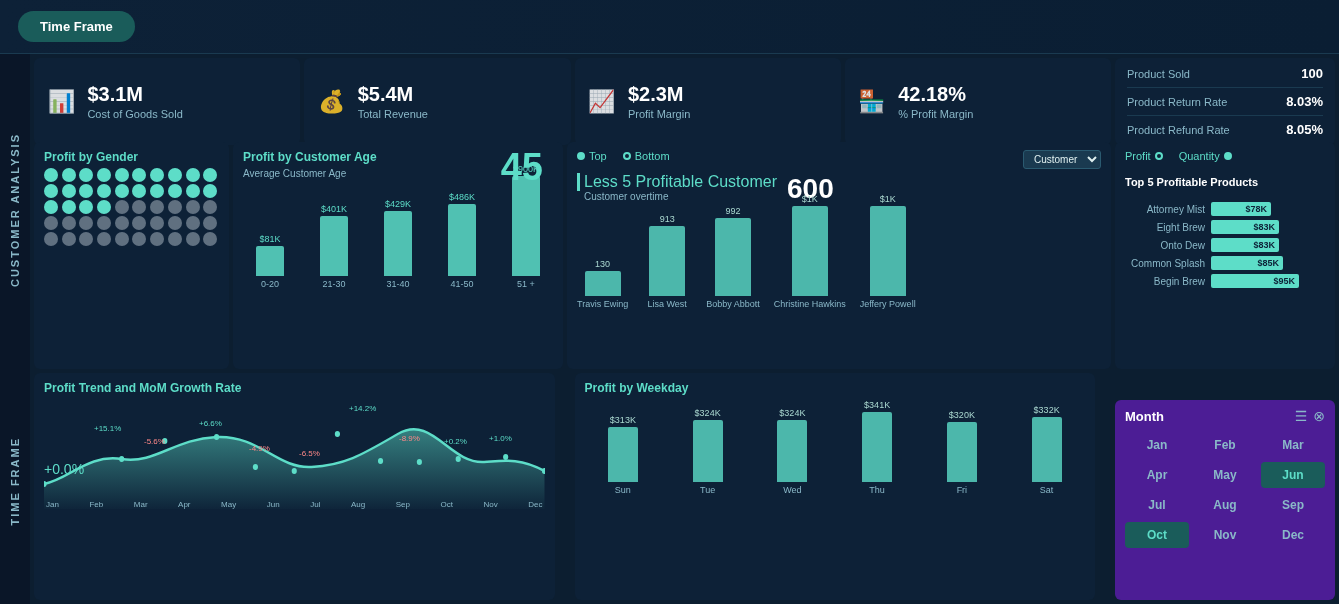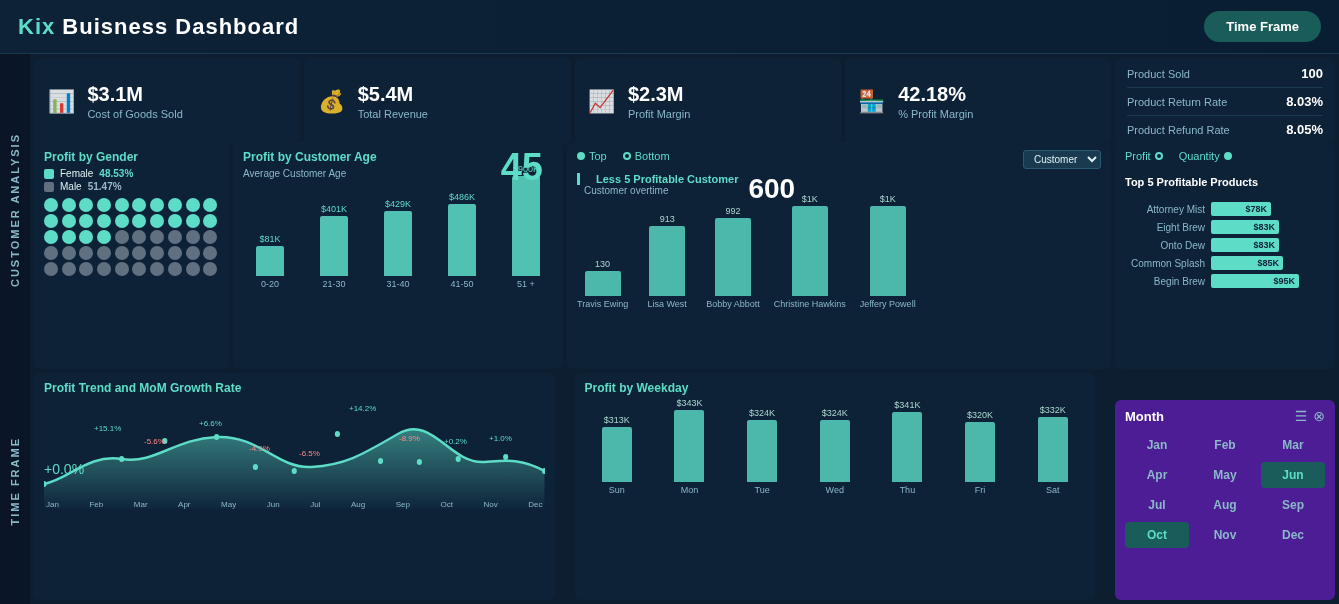--- a/index.html
+++ b/index.html
@@ -355,23 +355,20 @@
     }
     .less5-header {
       display: flex;
       flex-direction: column;
     }
   </style>
 </head>
 <body>
 
 <div class="header">
-  <div class="header-title">
-    <span style="color:#5dddc8">Kix</span><span> Buisness Dashboard</span>
-  </div>
   <div class="header-buttons">
     <button class="header-btn">Time Frame</button>
   </div>
 </div>
 
 <div class="main">
   <div class="sidebar-label">
     <div class="sidebar-text">Customer Analysis</div>
     <div class="sidebar-text">Time Frame</div>
   </div>
@@ -422,32 +419,20 @@
           <span class="kpi-side-label">Product Refund Rate</span>
           <span class="kpi-side-value">8.05%</span>
         </div>
       </div>
     </div>
 
     <div class="mid-row">
 
       <div class="chart-card">
         <div class="card-title">Profit by Gender</div>
-        <div class="gender-legend">
-          <div class="legend-item">
-            <div class="legend-dot dot-female"></div>
-            <span>Female</span>
-            <span class="legend-pct">48.53%</span>
-          </div>
-          <div class="legend-item">
-            <div class="legend-dot dot-male"></div>
-            <span>Male</span>
-            <span class="legend-pct legend-pct-male">51.47%</span>
-          </div>
-        </div>
         <div class="waffle-grid" id="waffle-grid">
             <div class="waffle-cell wc-female"></div>
             <div class="waffle-cell wc-female"></div>
             <div class="waffle-cell wc-female"></div>
             <div class="waffle-cell wc-female"></div>
             <div class="waffle-cell wc-female"></div>
             <div class="waffle-cell wc-female"></div>
             <div class="waffle-cell wc-female"></div>
             <div class="waffle-cell wc-female"></div>
             <div class="waffle-cell wc-female"></div>
@@ -543,21 +528,21 @@
               <span class="radio-dot"></span>
               <span>Bottom</span>
             </div>
           </div>
           <select class="dropdown-mini">
             <option>Customer</option>
           </select>
         </div>
         <div style="display:flex;align-items:flex-start;gap:10px;margin-top:4px">
           <div class="less5-header">
-            <div style="font-size:11px;font-weight:700;color:#5dddc8;border-left:3px solid #5dddc8;padding-left:16px;">Less 5 Profitable Customer</div>
+            <div style="font-size:16px;font-weight:400;color:#5dddc8;border-left:3px solid #5dddc8;padding-left:4px;">Less 5 Profitable Customer</div>
             <div style="font-size:10px;color:#8ab8c8;padding-left:7px;">Customer overtime</div>
           </div>
           <div style="font-size:28px;font-weight:700;color:#fff;">600</div>
         </div>
         <div class="customer-chart" id="customer-bars">
             <div class="cust-bar-group">
       <div class="cust-label-top">130</div>
       <div class="cust-bar" style="height:25px"></div>
       <div class="cust-label-bottom">Travis Ewing</div>
     </div>
@@ -694,25 +679,20 @@
 
       <div class="chart-card">
         <div class="card-title">Profit by Weekday</div>
         <div class="weekday-chart" id="weekday-bars">
             <div class="wd-group">
       <div class="wd-label-top">$313K</div>
       <div class="wd-bar" style="height:55px"></div>
       <div class="wd-label-bottom">Sun</div>
     </div>
             <div class="wd-group">
-      <div class="wd-label-top">$343K</div>
-      <div class="wd-bar" style="height:72px"></div>
-      <div class="wd-label-bottom">Mon</div>
-    </div>
-            <div class="wd-group">
       <div class="wd-label-top">$324K</div>
       <div class="wd-bar" style="height:62px"></div>
       <div class="wd-label-bottom">Tue</div>
     </div>
             <div class="wd-group">
       <div class="wd-label-top">$324K</div>
       <div class="wd-bar" style="height:62px"></div>
       <div class="wd-label-bottom">Wed</div>
     </div>
             <div class="wd-group">

